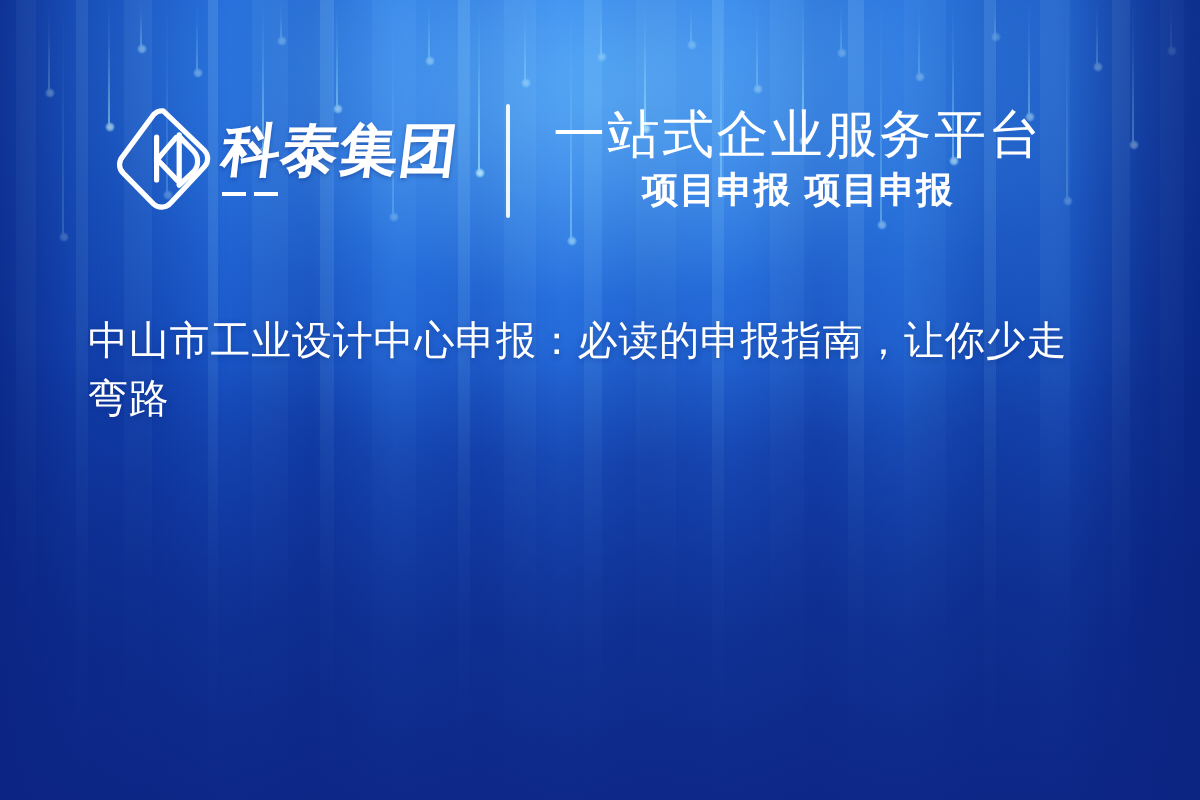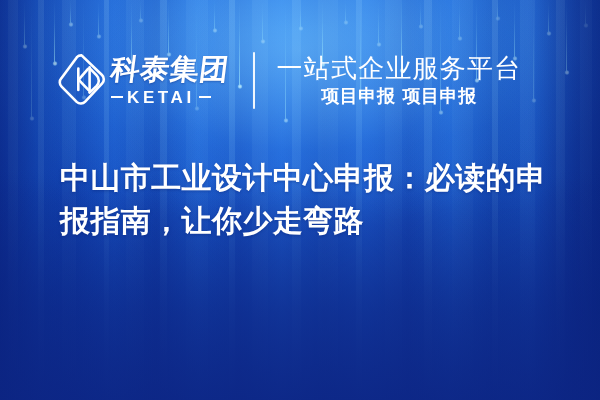--- a/index.html
+++ b/index.html
@@ -187,26 +187,26 @@
     font-weight: 700;
     line-height: 1.1;
     letter-spacing: 0.6px;
     color: #ffffff;
     white-space: nowrap;
   }
 
   
   .headline {
     position: absolute;
-    left: 60px;
+    left: 44px;
     top: 156px;
     width: 500px;
     font-family: "DejaVu Sans", "Liberation Sans", sans-serif;
-    font-size: 30px;
-    font-weight: 700;
+    font-size: 20px;
+    font-weight: 400;
     line-height: 1.44;
     letter-spacing: 0.4px;
     color: #ffffff;
     text-shadow: 0 1px 3px rgba(6,26,100,0.35);
   }
 </style>
 </head>
 <body>
 
 <div id="banner">
@@ -281,21 +281,20 @@
         <g fill="none" stroke="#ffffff" stroke-width="2.6" stroke-linecap="round" stroke-linejoin="round">
           <path d="M31.6 15.4 L31.6 40.0"></path>
           <path d="M31.6 16.2 L38.6 23.4 a7.5 7.5 0 0 1 0 10.6 L31.6 40.6"></path>
         </g>
       </svg>
 
       <div class="logo-words">
         <div class="logo-cn">科泰集团</div>
         <div class="logo-en-row">
           <span class="logo-dash"></span>
-          <span class="logo-en">KETAI</span>
           <span class="logo-dash"></span>
         </div>
       </div>
     </div>
 
     <div class="divider"></div>
 
     <div class="tagline">
       <div class="tagline-main">一站式企业服务平台</div>
       <div class="tagline-sub">项目申报 项目申报</div>

